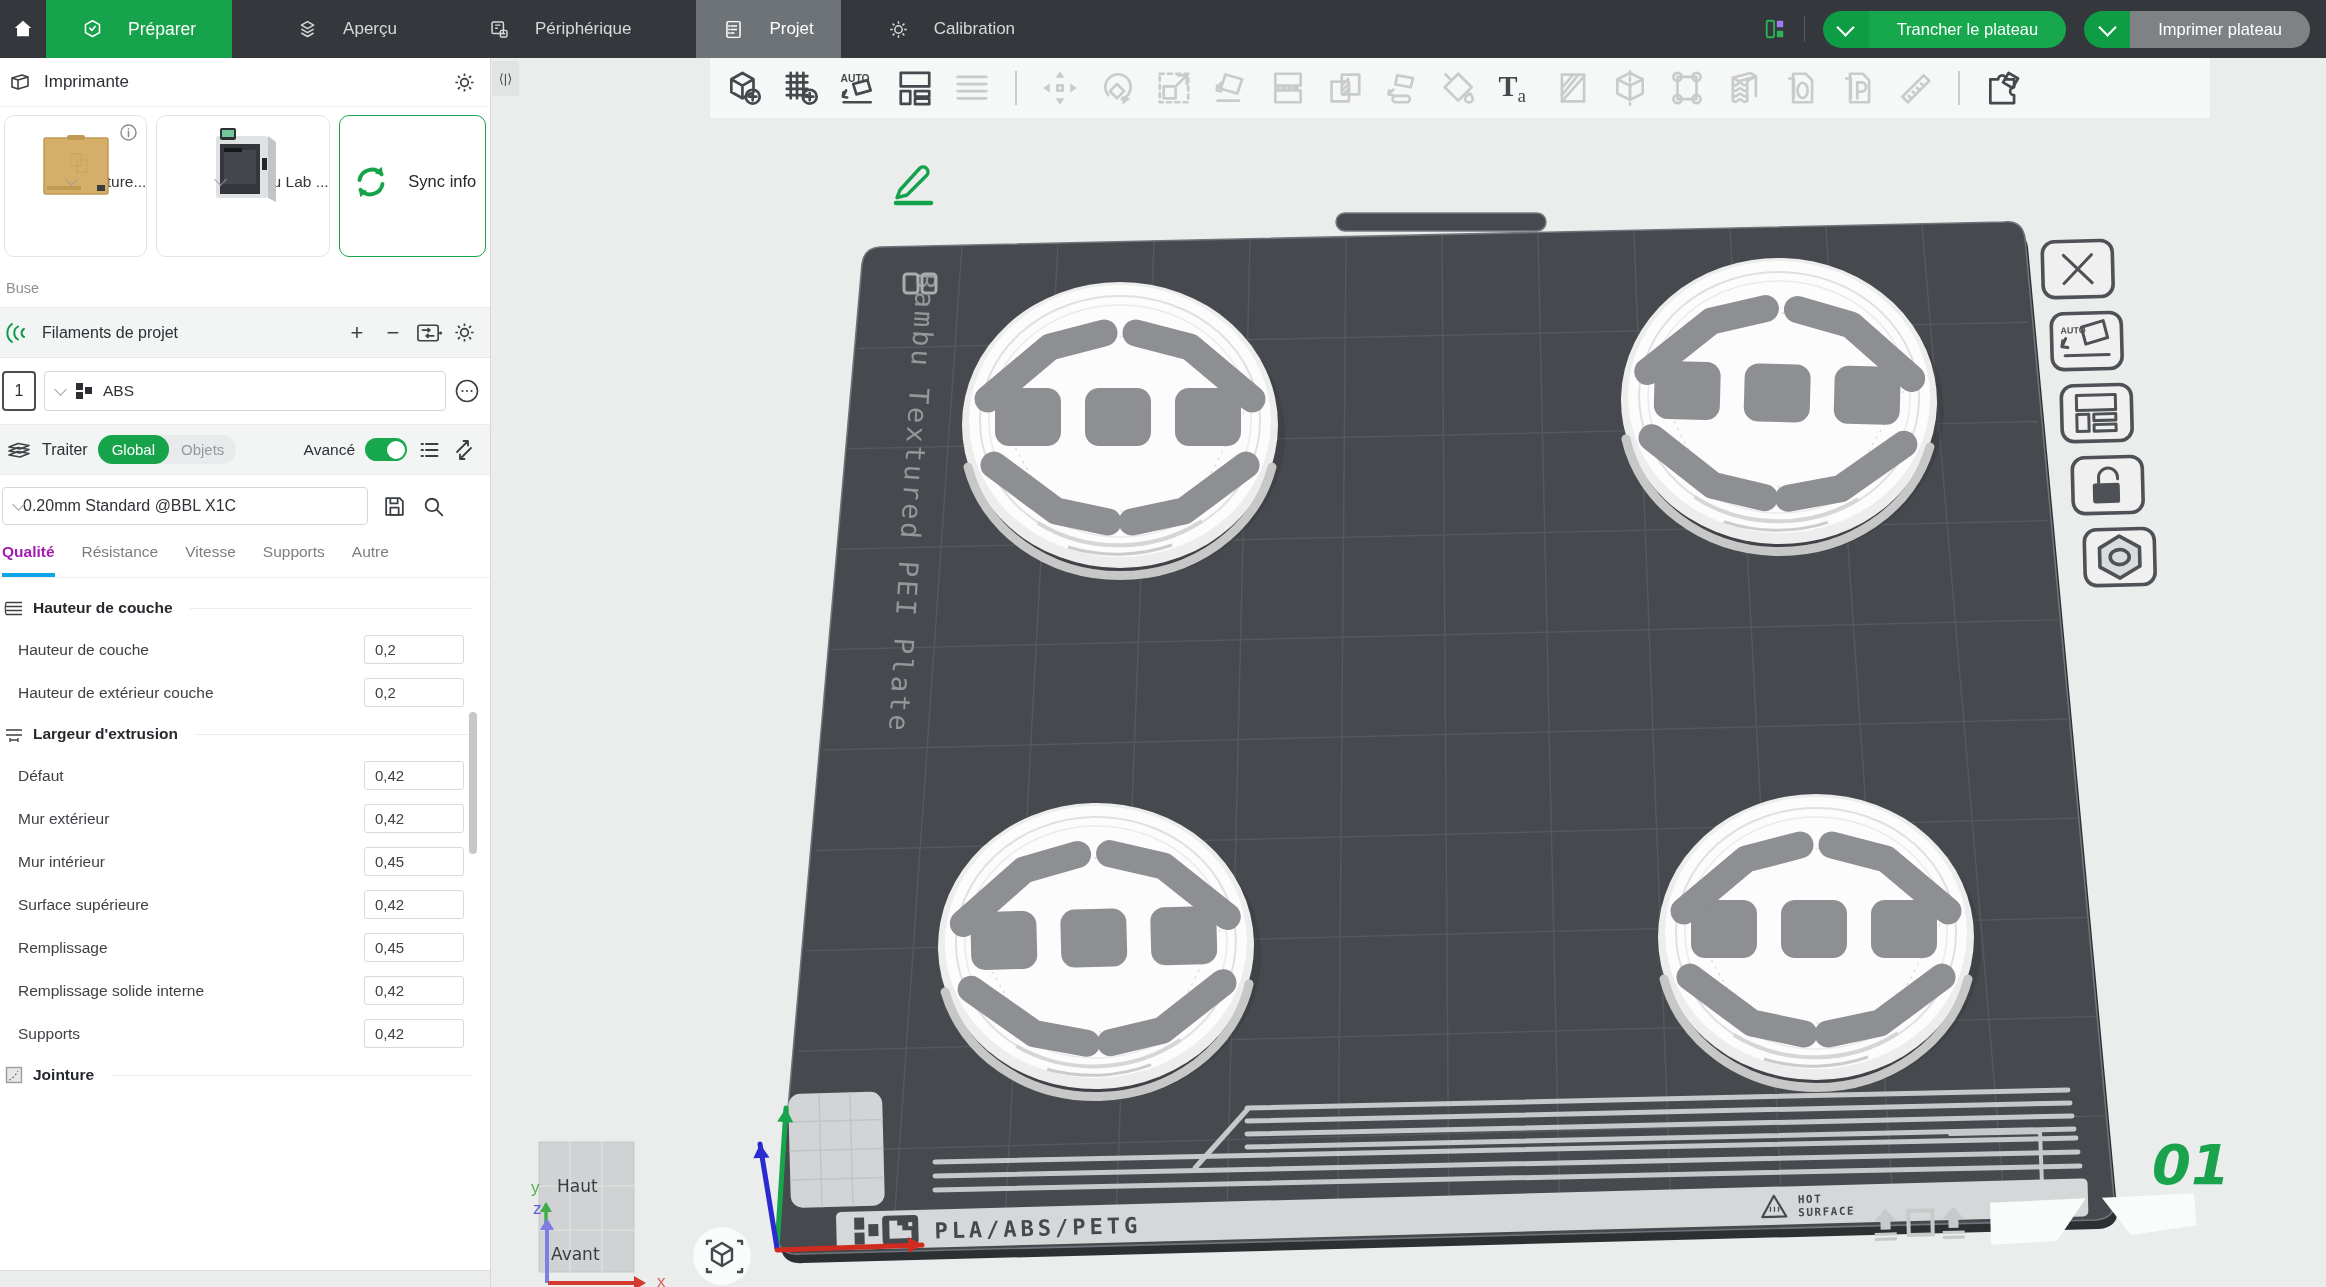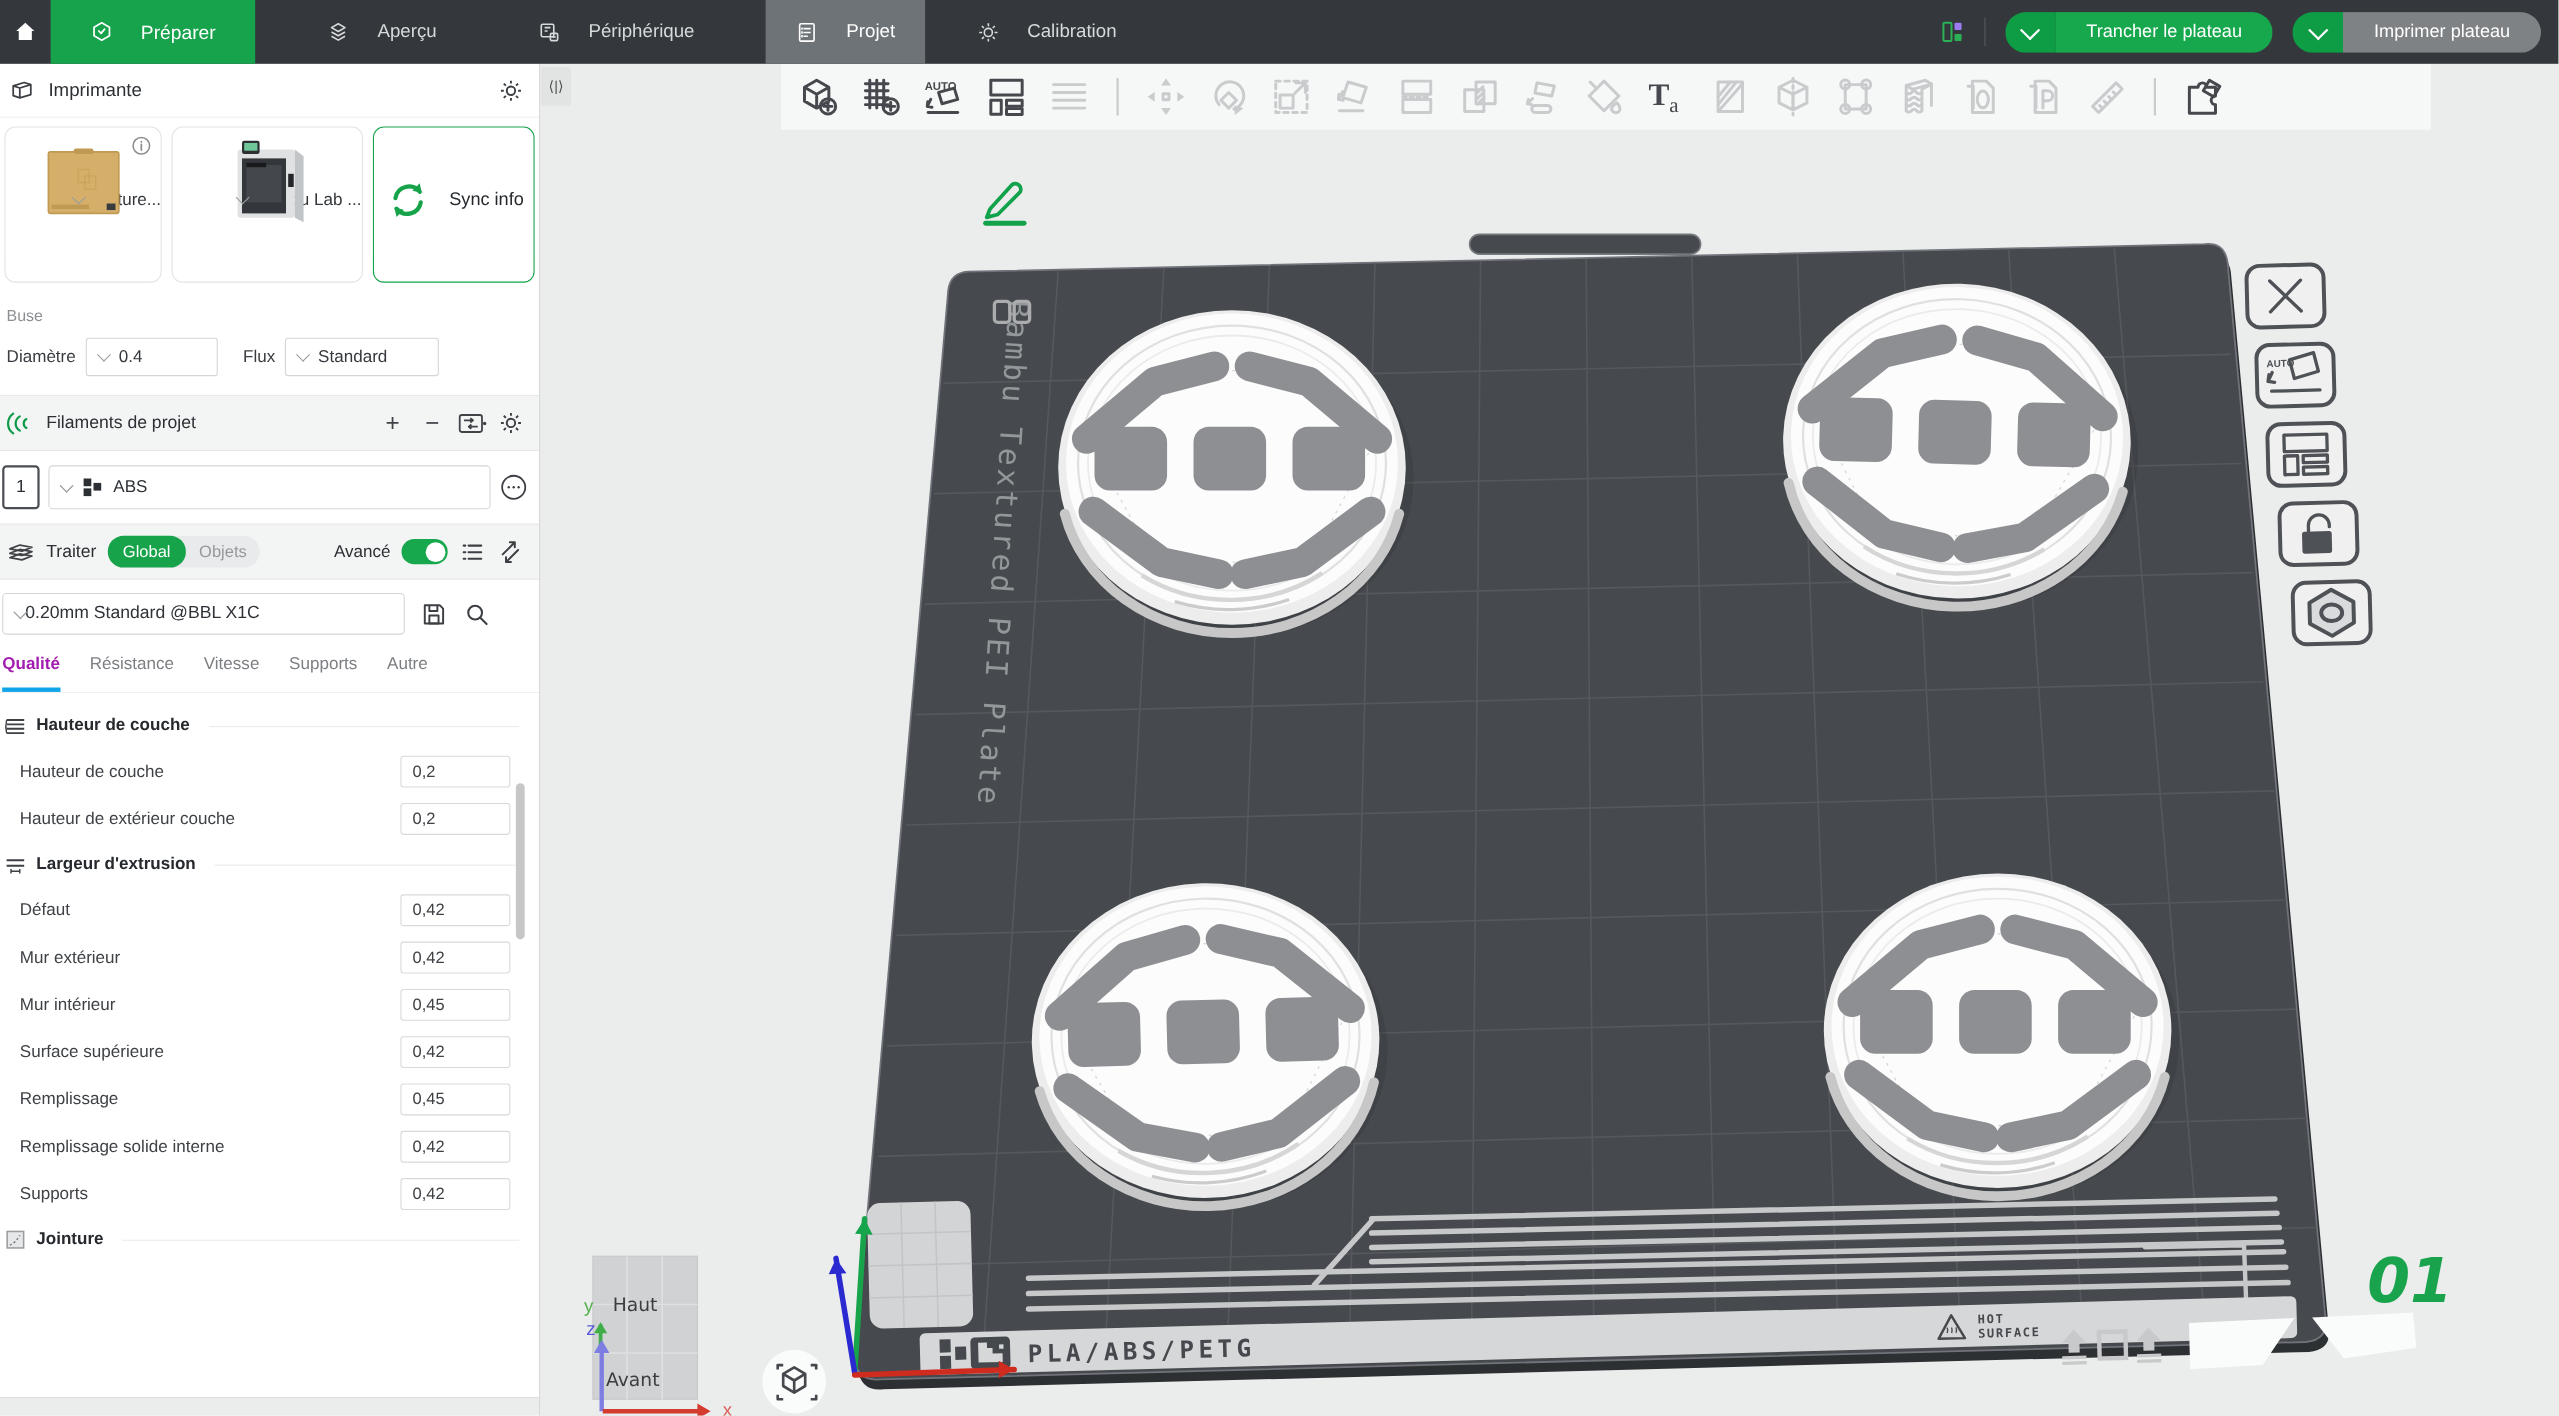--- a/index.html
+++ b/index.html
@@ -223,32 +223,20 @@
             <path d="M12,22 a13,13 0 0 1 23,-6"></path>
             <path d="M36,26 a13,13 0 0 1 -23,6"></path>
           </g>
           <path d="M35,8 37,17 28,15 Z" fill="#17a34a"></path>
           <path d="M13,40 11,31 20,33 Z" fill="#17a34a"></path>
         </svg>
       <div style="font-size:16.5px;color:#24272b">Sync info</div>
     </div>
   </div>
   <div class="buse-label">Buse</div>
-  <div class="buse-row">
-    <span>Diamètre</span>
-    <div class="combo d">
-        <span class="chev"></span>
-        <span>0.4</span>
-      </div>
-    <span style="margin-left:14px">Flux</span>
-    <div class="combo f">
-        <span class="chev"></span>
-        <span>Standard</span>
-      </div>
-  </div>
   <div class="sec-bar">
     <svg width="26" height="26" viewBox="0 0 26 26">
         <g fill="none" stroke="#0e9b49" stroke-width="2" stroke-linecap="round">
           <path d="M6,4 a11,11 0 0 0 0,18"></path>
           <path d="M12,6.5 a7.5,7.5 0 0 0 0,13"></path>
           <path d="M18,9 a4.5,4.5 0 0 0 0,8"></path>
         </g>
       </svg>
     <span>Filaments de projet</span>
     <span class="hgrow"></span>

